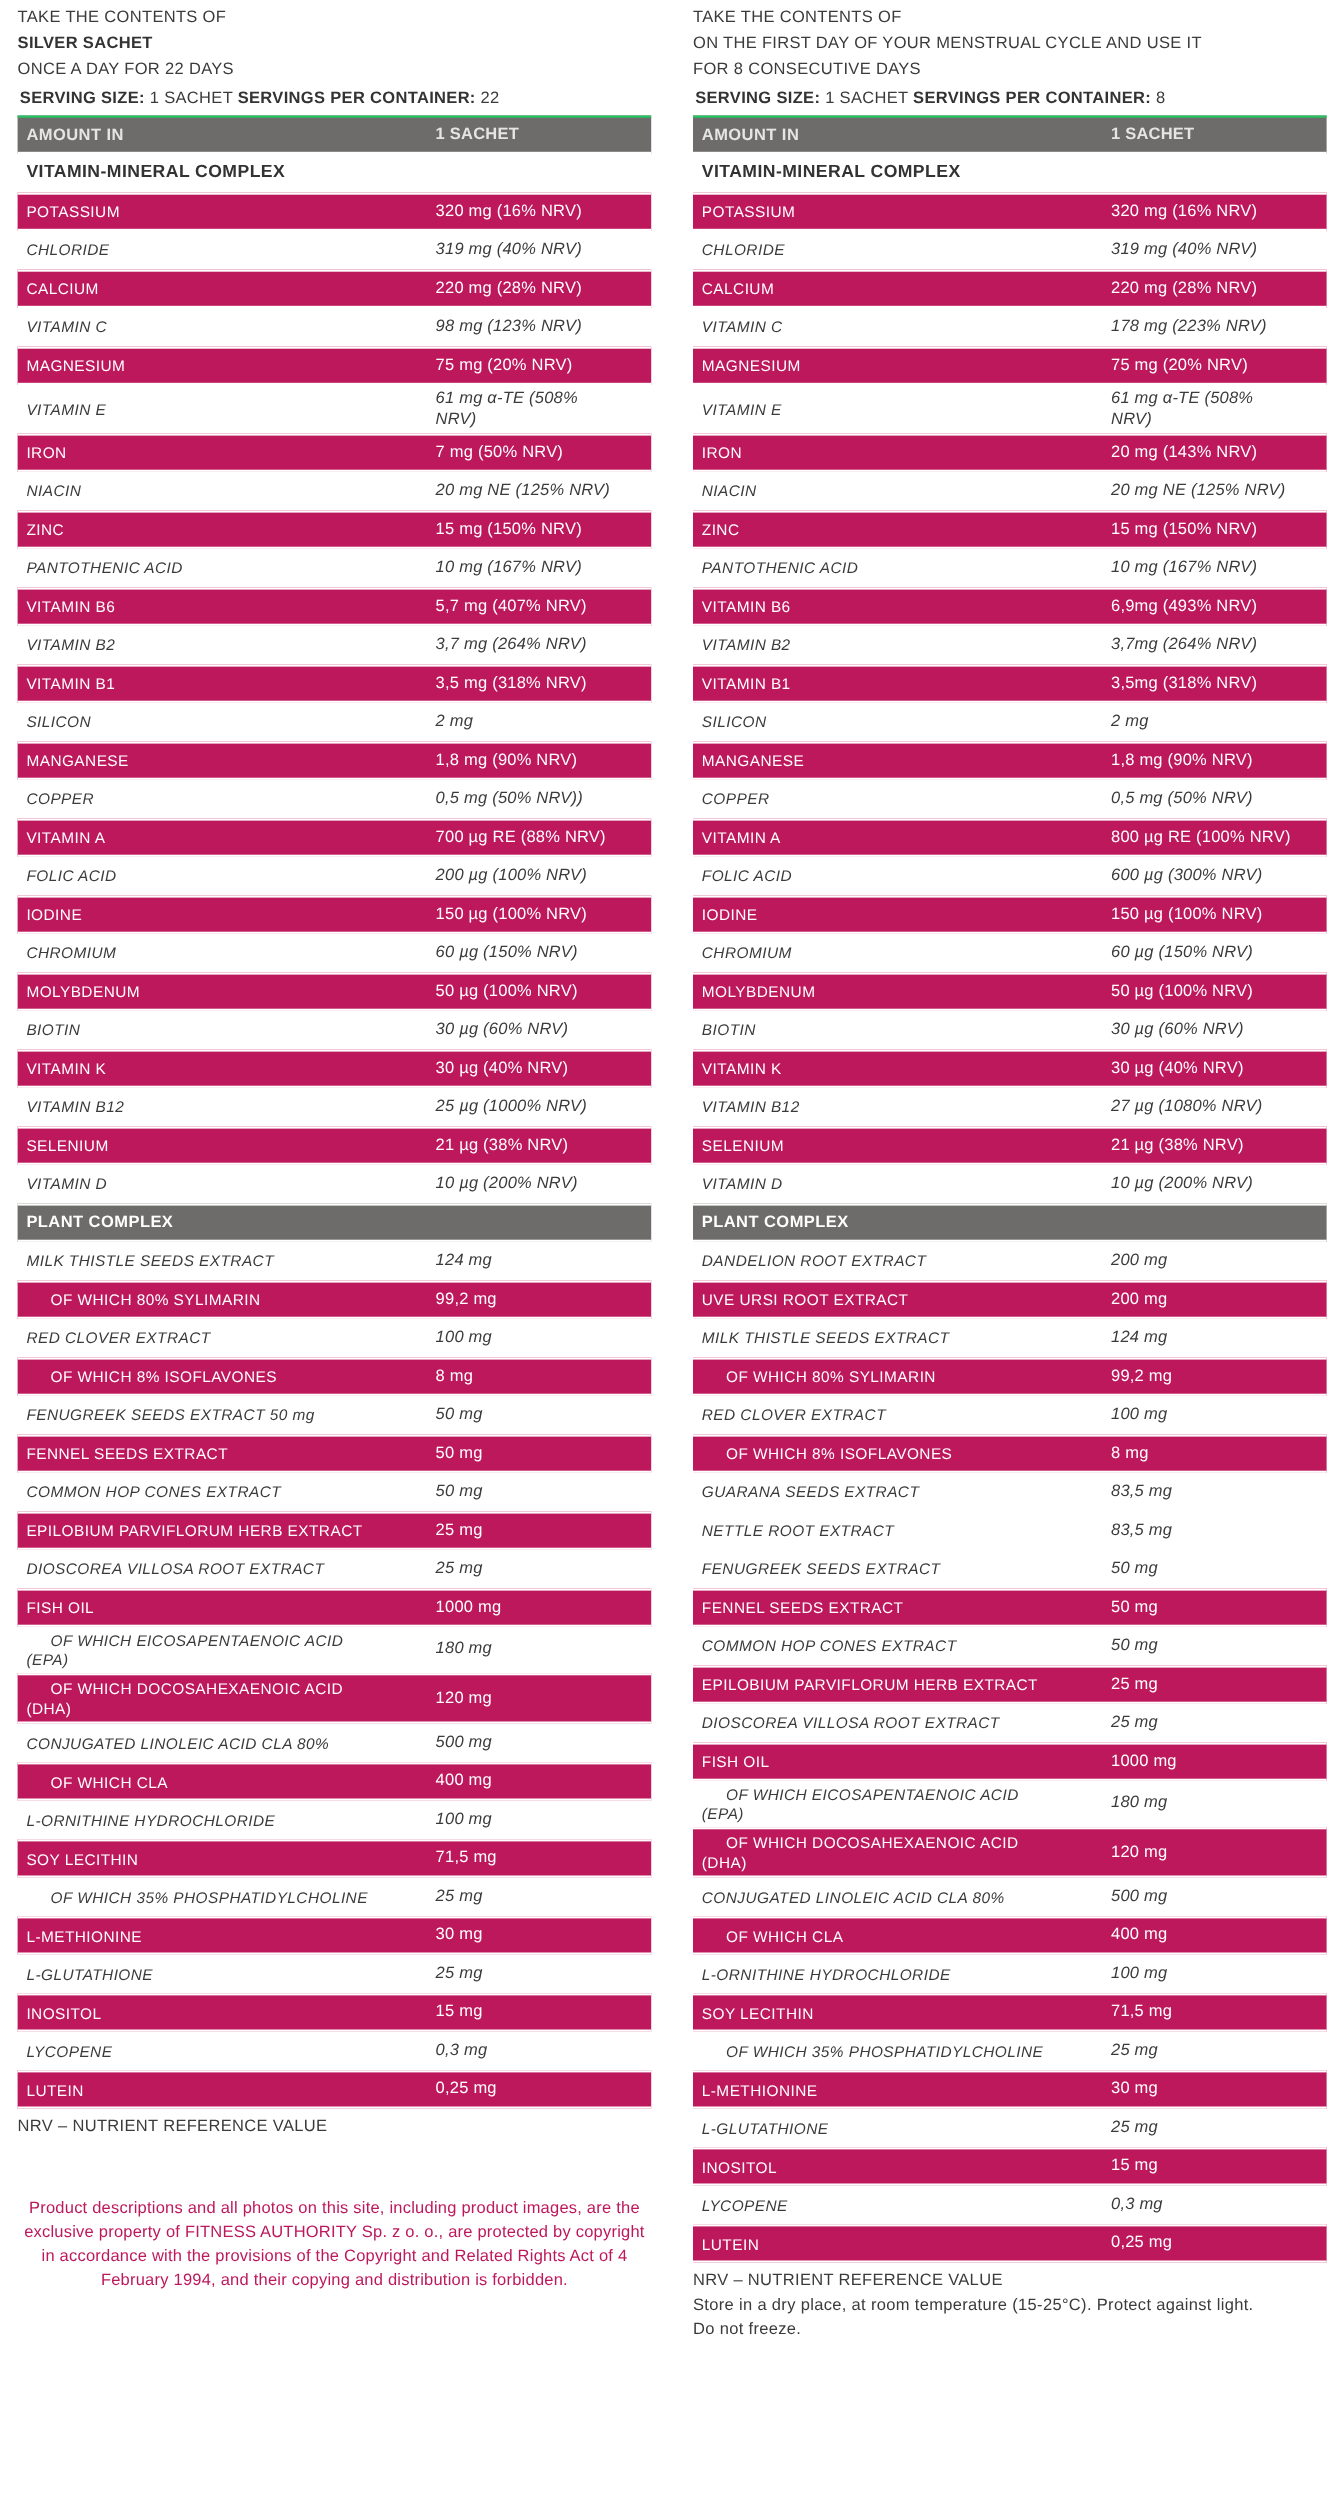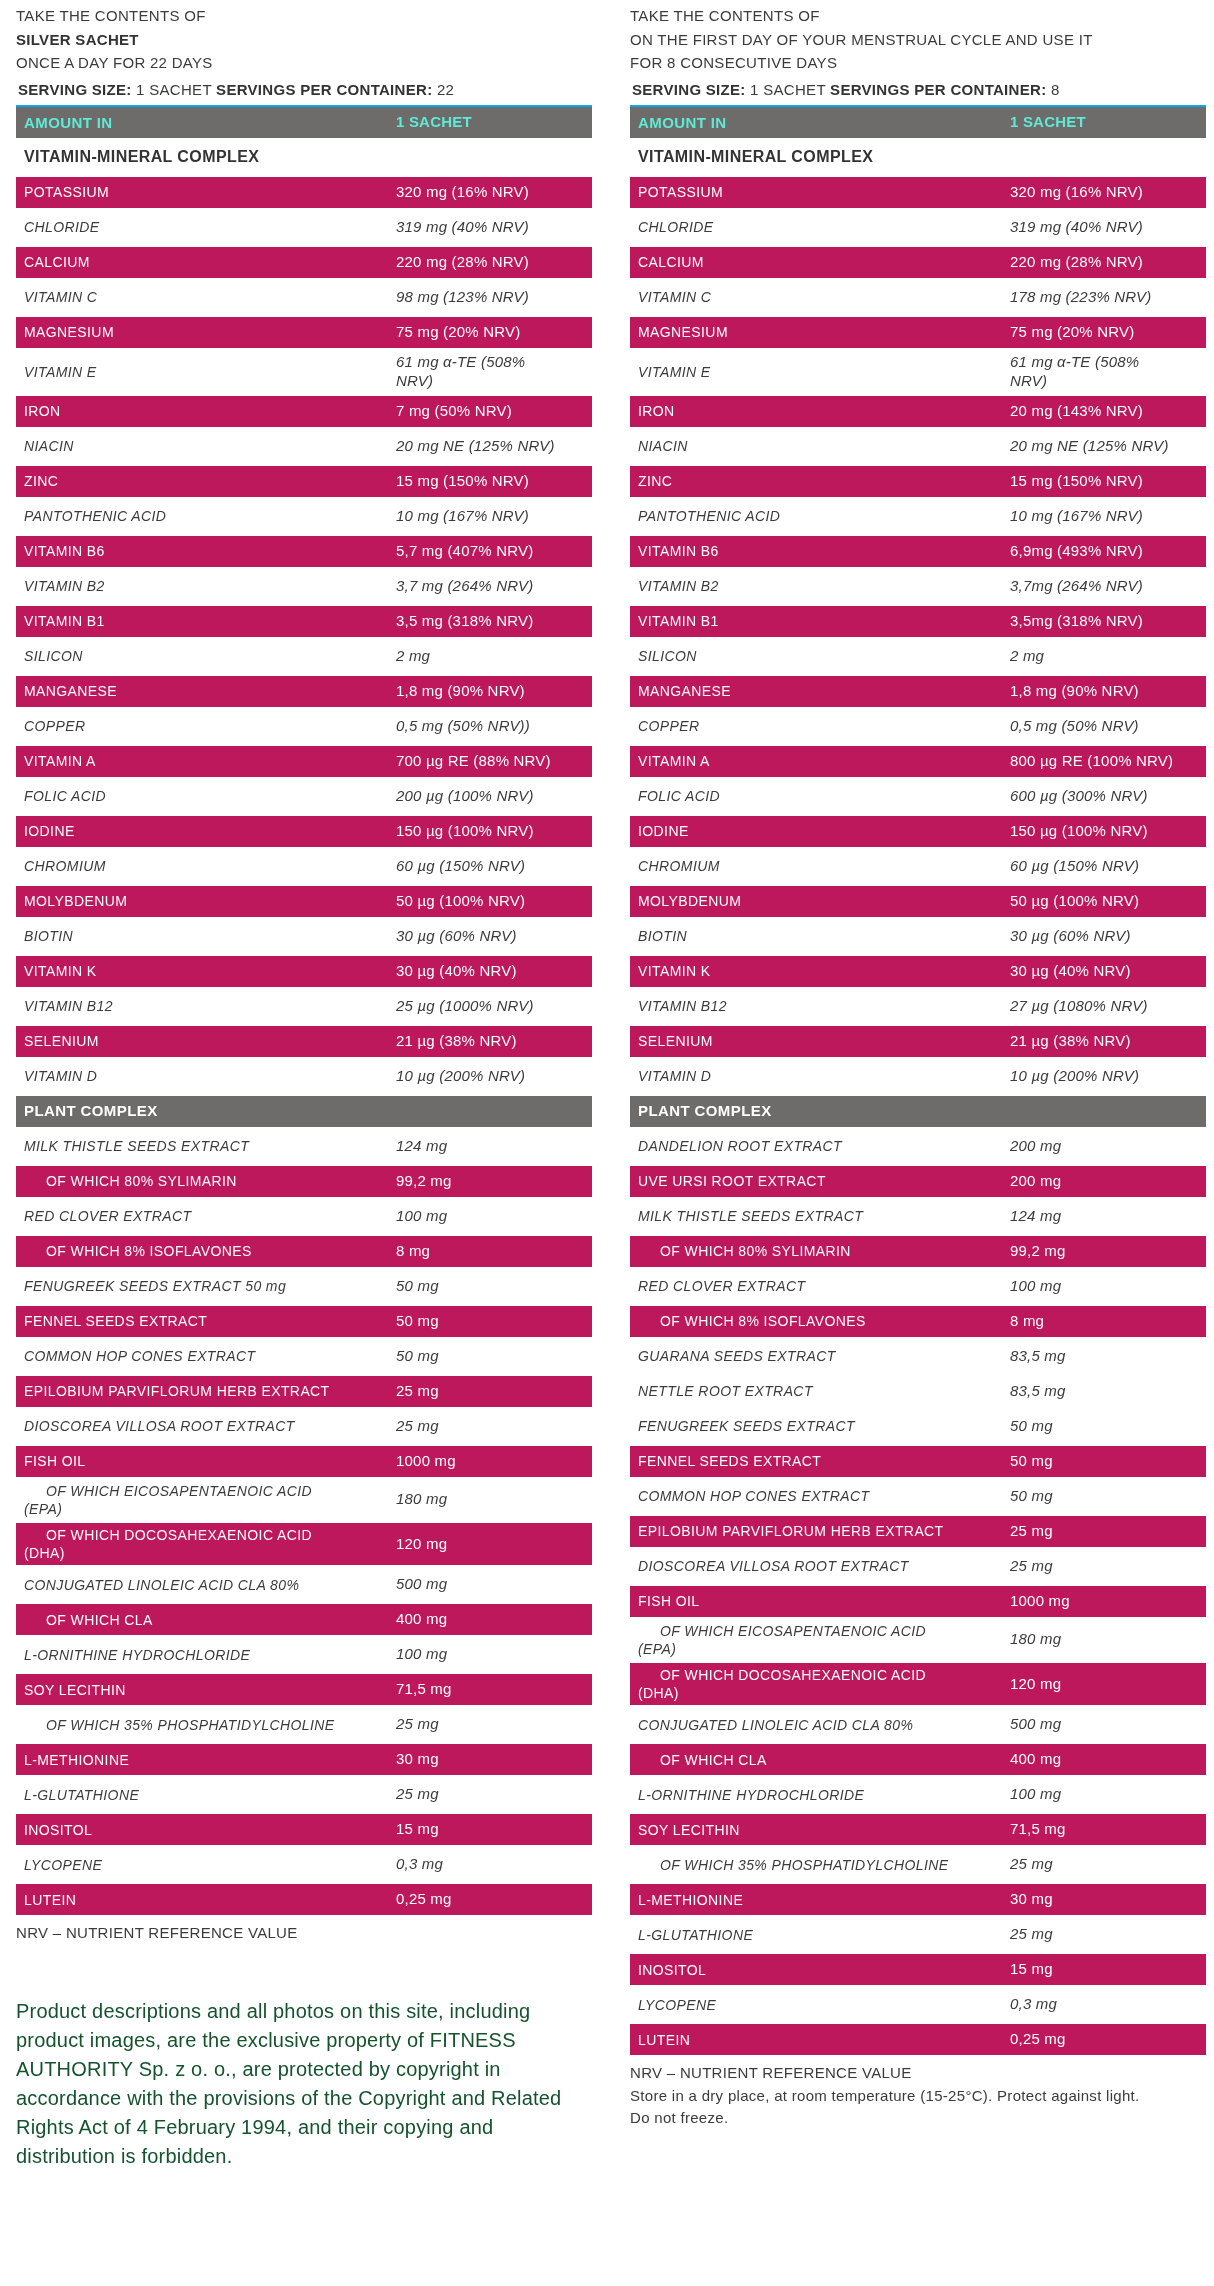--- a/index.html
+++ b/index.html
@@ -40,38 +40,38 @@
     flex: 1 1 auto;
     padding: 3px 10px 3px 0;
     font-size: 15px; letter-spacing: .2px; line-height: 1.25;
     white-space: pre-line;
   }
   .row.dark {
     background: #be185d; color: #ffffff;
     border-top: 2px solid #ffffff; border-bottom: 2px solid #ffffff;
   }
   .row.light { background: #ffffff; color: #3b3b3b; font-style: italic; }
-  .row.header-row { background: #6e6c6b; color: #5eead4;
-    border-top: 2px solid #0ea5e9; border-bottom: 2px solid #ffffff; }
+  .row.header-row { background: #6e6c6b; color: #e5e5e5;
+    border-top: 2px solid #22c55e; border-bottom: 2px solid #ffffff; }
   .row.header-row .lbl, .row.header-row .val { font-weight: 700; font-size: 15px; }
   .row.section-light .lbl { font-weight: 700; font-size: 16px; color: #333; }
   .row.section-dark { background: #6e6c6b; color: #fff;
     border-top: 2px solid #fff; border-bottom: 2px solid #fff; }
   .row.section-dark .lbl { font-weight: 700; font-size: 15px; }
   .row.indent .lbl { text-indent: 22px; }
 
   .notes { margin-top: 5px; }
   .notes p {
     font-size: 15px; letter-spacing: .3px; line-height: 1.5;
     max-width: 520px; color: #3b3b3b;
   }
   .copyright {
     margin-top: 52px;
-    font-size: 20px; line-height: 1.45; letter-spacing: .2px;
-    max-width: 576px; color: #14532d;
+    font-size: 15px; line-height: 1.45; letter-spacing: .2px;
+    max-width: 576px; color: #be185d; text-align: center;
   }
   .copyright:empty { display: none; }
 </style>
 </head>
 <body>
 
 <div class="page">
 
   <section class="col">
     <p class="intro">

